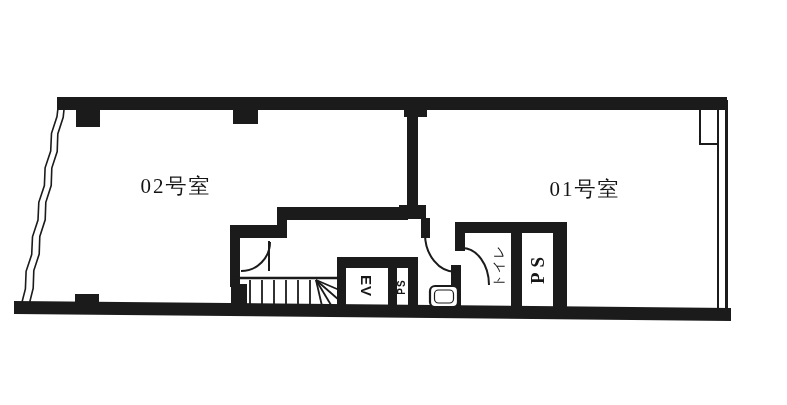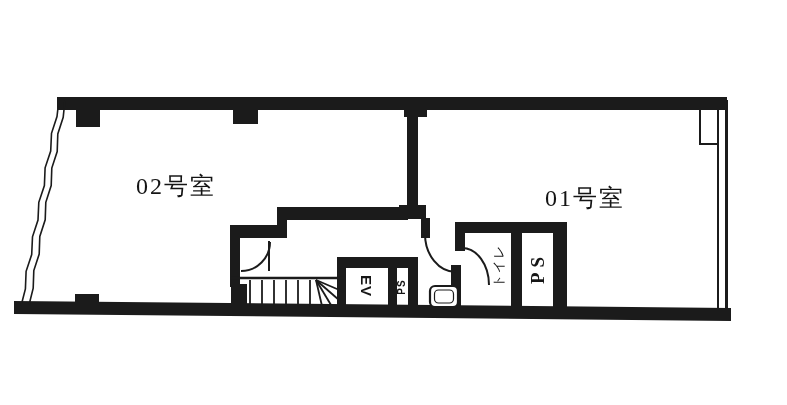--- a/index.html
+++ b/index.html
@@ -2,21 +2,21 @@
 <html><head>
 <meta charset="utf-8">
 <style>
   html,body{margin:0;padding:0;background:#fff;}
   body{width:787px;height:405px;position:relative;overflow:hidden;
        font-family:"Liberation Serif","DejaVu Serif",serif;}
   .stage{position:absolute;left:0;top:0;width:787px;height:405px;background:#fff;}
   svg{position:absolute;left:0;top:0;}
   .lbl{position:absolute;color:#161616;white-space:nowrap;
        transform:translate(-50%,-50%);line-height:1;}
-  .room-lbl{font-size:24px;letter-spacing:2px;color:#141414;}
+  .room-lbl{font-size:21px;letter-spacing:2px;color:#141414;}
   .rot-cw{transform:translate(-50%,-50%) rotate(90deg);}
   .rot-ccw{transform:translate(-50%,-50%) rotate(-90deg);}
   .ev-lbl{font-size:15px;font-weight:bold;font-family:"Liberation Sans","DejaVu Sans",sans-serif;letter-spacing:1px;}
   .ps-small-lbl{font-size:10px;font-weight:bold;font-family:"Liberation Sans","DejaVu Sans",sans-serif;letter-spacing:1px;}
   .toilet-lbl{font-size:13px;letter-spacing:1px;}
   .ps-large-lbl{font-size:19px;font-weight:bold;letter-spacing:5px;}
 </style>
 </head>
 <body>
 
@@ -81,21 +81,21 @@
       <path d="M462,248 A27,37 0 0 1 489,285"></path>
     </g>
     <g>
       <rect x="430" y="286" width="28" height="21" rx="5" fill="#fff" stroke="#1b1b1b" stroke-width="2.2"></rect>
       <rect x="434.5" y="290" width="19" height="13" rx="4" fill="none" stroke="#1b1b1b" stroke-width="1.2"></rect>
     </g>
   </svg>
 
   <div class="lbl room-lbl" style="left:176px;top:186px;">02号室</div>
 
-  <div class="lbl room-lbl" style="left:585px;top:198px;">01号室</div>
+  <div class="lbl room-lbl" style="left:585px;top:189px;">01号室</div>
 
   <div class="lbl rot-cw ev-lbl" style="left:366px;top:286px;">EV</div>
 
   <div class="lbl rot-ccw ps-small-lbl" style="left:402px;top:287px;">PS</div>
 
   <div class="lbl rot-ccw toilet-lbl" style="left:498px;top:266px;">トイレ</div>
 
   <div class="lbl rot-ccw ps-large-lbl" style="left:537px;top:268px;">PS</div>
 
 </div>

